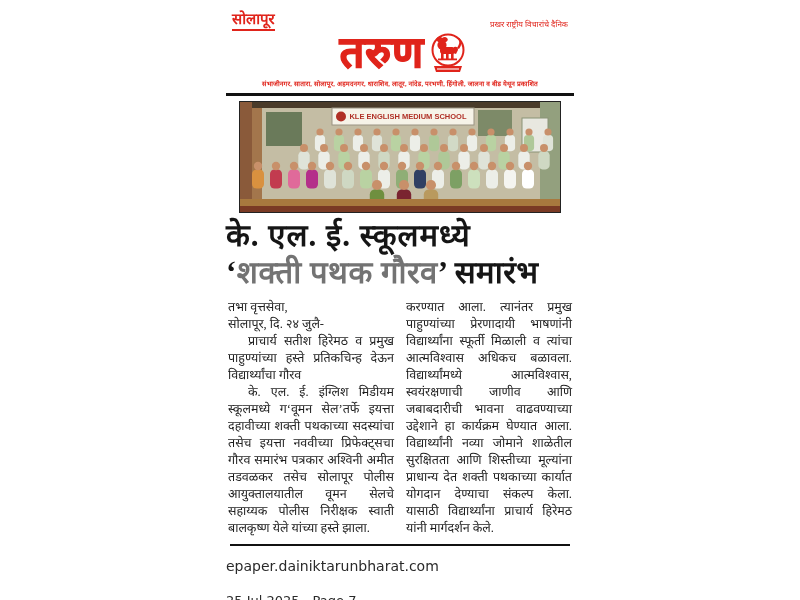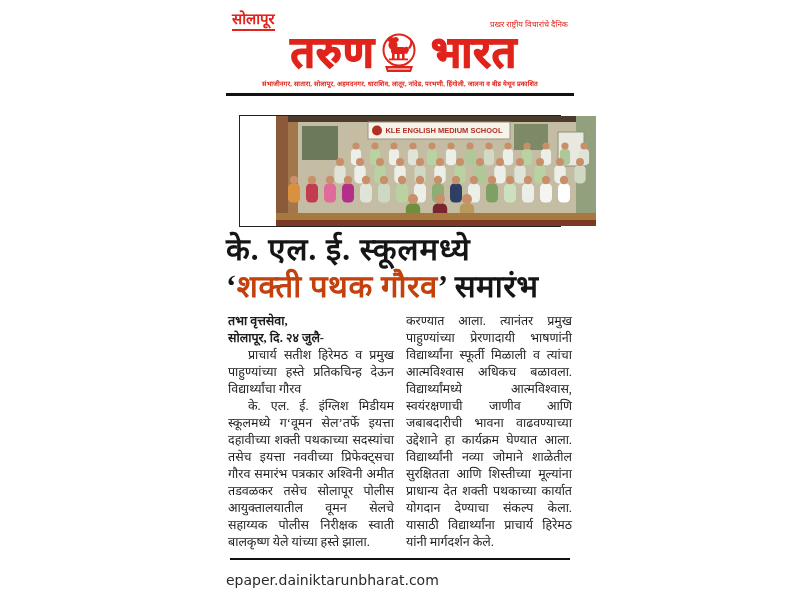--- a/index.html
+++ b/index.html
@@ -13,33 +13,33 @@
   .mh-edition { font-size: 15px; font-weight: bold; border-bottom: 2px solid #e0241b; padding-bottom: 1px; }
   .mh-tagline { font-size: 8px; font-weight: normal; padding-bottom: 2px; }
   .mh-titlerow { display: flex; justify-content: center; align-items: center; gap: 4px; margin-top: -2px; }
   .mh-title { font-size: 43px; font-weight: bold; line-height: 1.05; letter-spacing: 1px;
               -webkit-text-stroke: 1.3px #e0241b; white-space: nowrap; margin-left: 8px; }
   .mh-lion { width: 40px; height: 44px; flex: 0 0 auto; margin-top: 4px; }
   .mh-cities { text-align: center; font-size: 6.5px; font-weight: bold; margin-top: 2px; letter-spacing: 0.2px; }
   .mh-rule { height: 3px; background: #111; margin-top: 5px; }
 
   
-  .photo-wrap { width: 322px; margin: 19px auto 0 auto; border: 1px solid #222; line-height: 0; padding-left: 36px; }
+  .photo-wrap { width: 322px; margin: 5px auto 0 auto; border: 1px solid #222; line-height: 0; }
   .photo-wrap svg { width: 320px; height: 110px; }
 
   
   .headline { text-align: left; margin-top: 4px; color: #151515; font-weight: bold; line-height: 1.2; }
   .headline .l1 { font-size: 31px; letter-spacing: 1px; }
   .headline .l2 { font-size: 31px; letter-spacing: 0.5px; }
-  .headline .red { color: #c2410c; }
+  .headline .red { color: #737373; }
 
   
   .columns { display: flex; gap: 12px; margin-top: 8px; padding: 0 2px; }
   .col { width: 166px; font-size: 12.5px; line-height: 17px; color: #1c1c1c; text-align: justify; }
-  .dateline { font-weight: bold; text-align: left; }
+  .dateline { font-weight: normal; text-align: left; }
   .col p.indent { text-indent: 20px; }
   .end-rule { height: 2px; background: #111; margin: 7px 4px 0 4px; }
 
   
   .footer { margin-top: 12px; color: #2a2a2a;
             font-family: "DejaVu Sans", "Liberation Sans", sans-serif; }
   .footer .url { font-size: 14px; }
   .footer .pagedate { font-size: 13px; margin-top: 19px; }
 </style>
 </head>
@@ -64,21 +64,20 @@
           <path d="M26 14 q4 -1 4 3 l-2 4 l-3 -1 z"></path>
           <rect x="13" y="19" width="2.6" height="7"></rect>
           <rect x="18" y="19" width="2.6" height="7"></rect>
           <rect x="23" y="19" width="2.6" height="7"></rect>
           <path d="M29 15 q4 -6 1 -9 l1.5 -1 q4 5 -0.5 11 z"></path>
           <rect x="10" y="25.5" width="19" height="1.8"></rect>
         </g>
         <path d="M6 33 h28 l-2 6 h-24 z" fill="#e0241b"></path>
         <rect x="9" y="35" width="22" height="2" fill="#ffffff" opacity="0.55"></rect>
       </svg>
-      <span class="mh-title">भारत</span>
     </div>
     <div class="mh-cities">संभाजीनगर, सातारा, सोलापूर, अहमदनगर, धाराशिव, लातूर, नांदेड, परभणी, हिंगोली, जालना व बीड येथून प्रकाशित</div>
     <div class="mh-rule"></div>
   </div>
 
   <div class="photo-wrap">
     <svg viewBox="0 0 320 110">
 
       <rect x="0" y="0" width="320" height="110" fill="#c4bda4"></rect>
       <rect x="0" y="0" width="320" height="6" fill="#4a3b2a"></rect>

